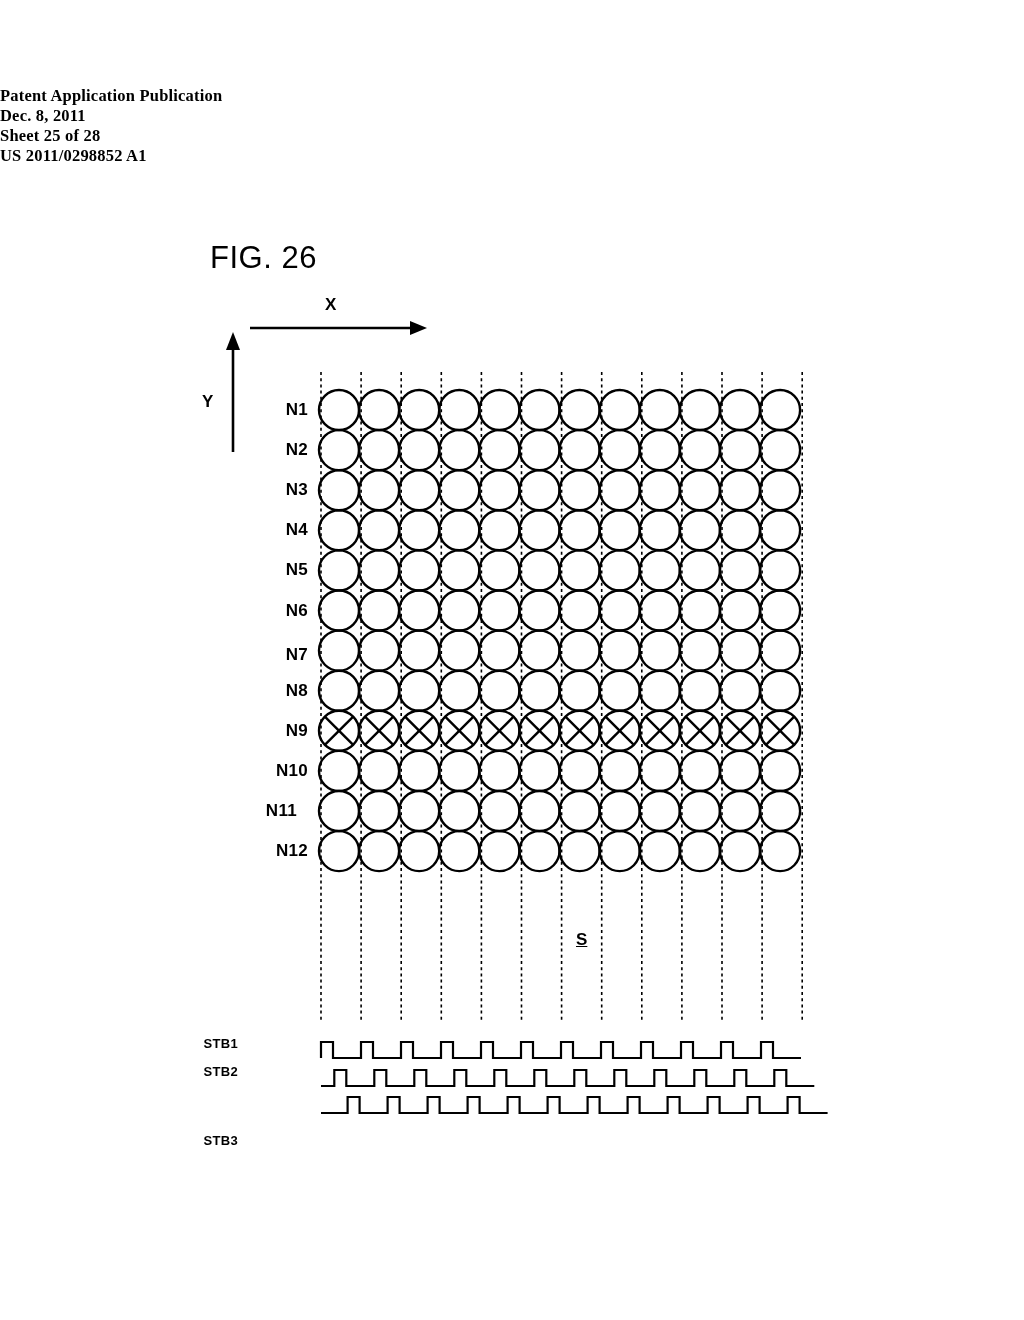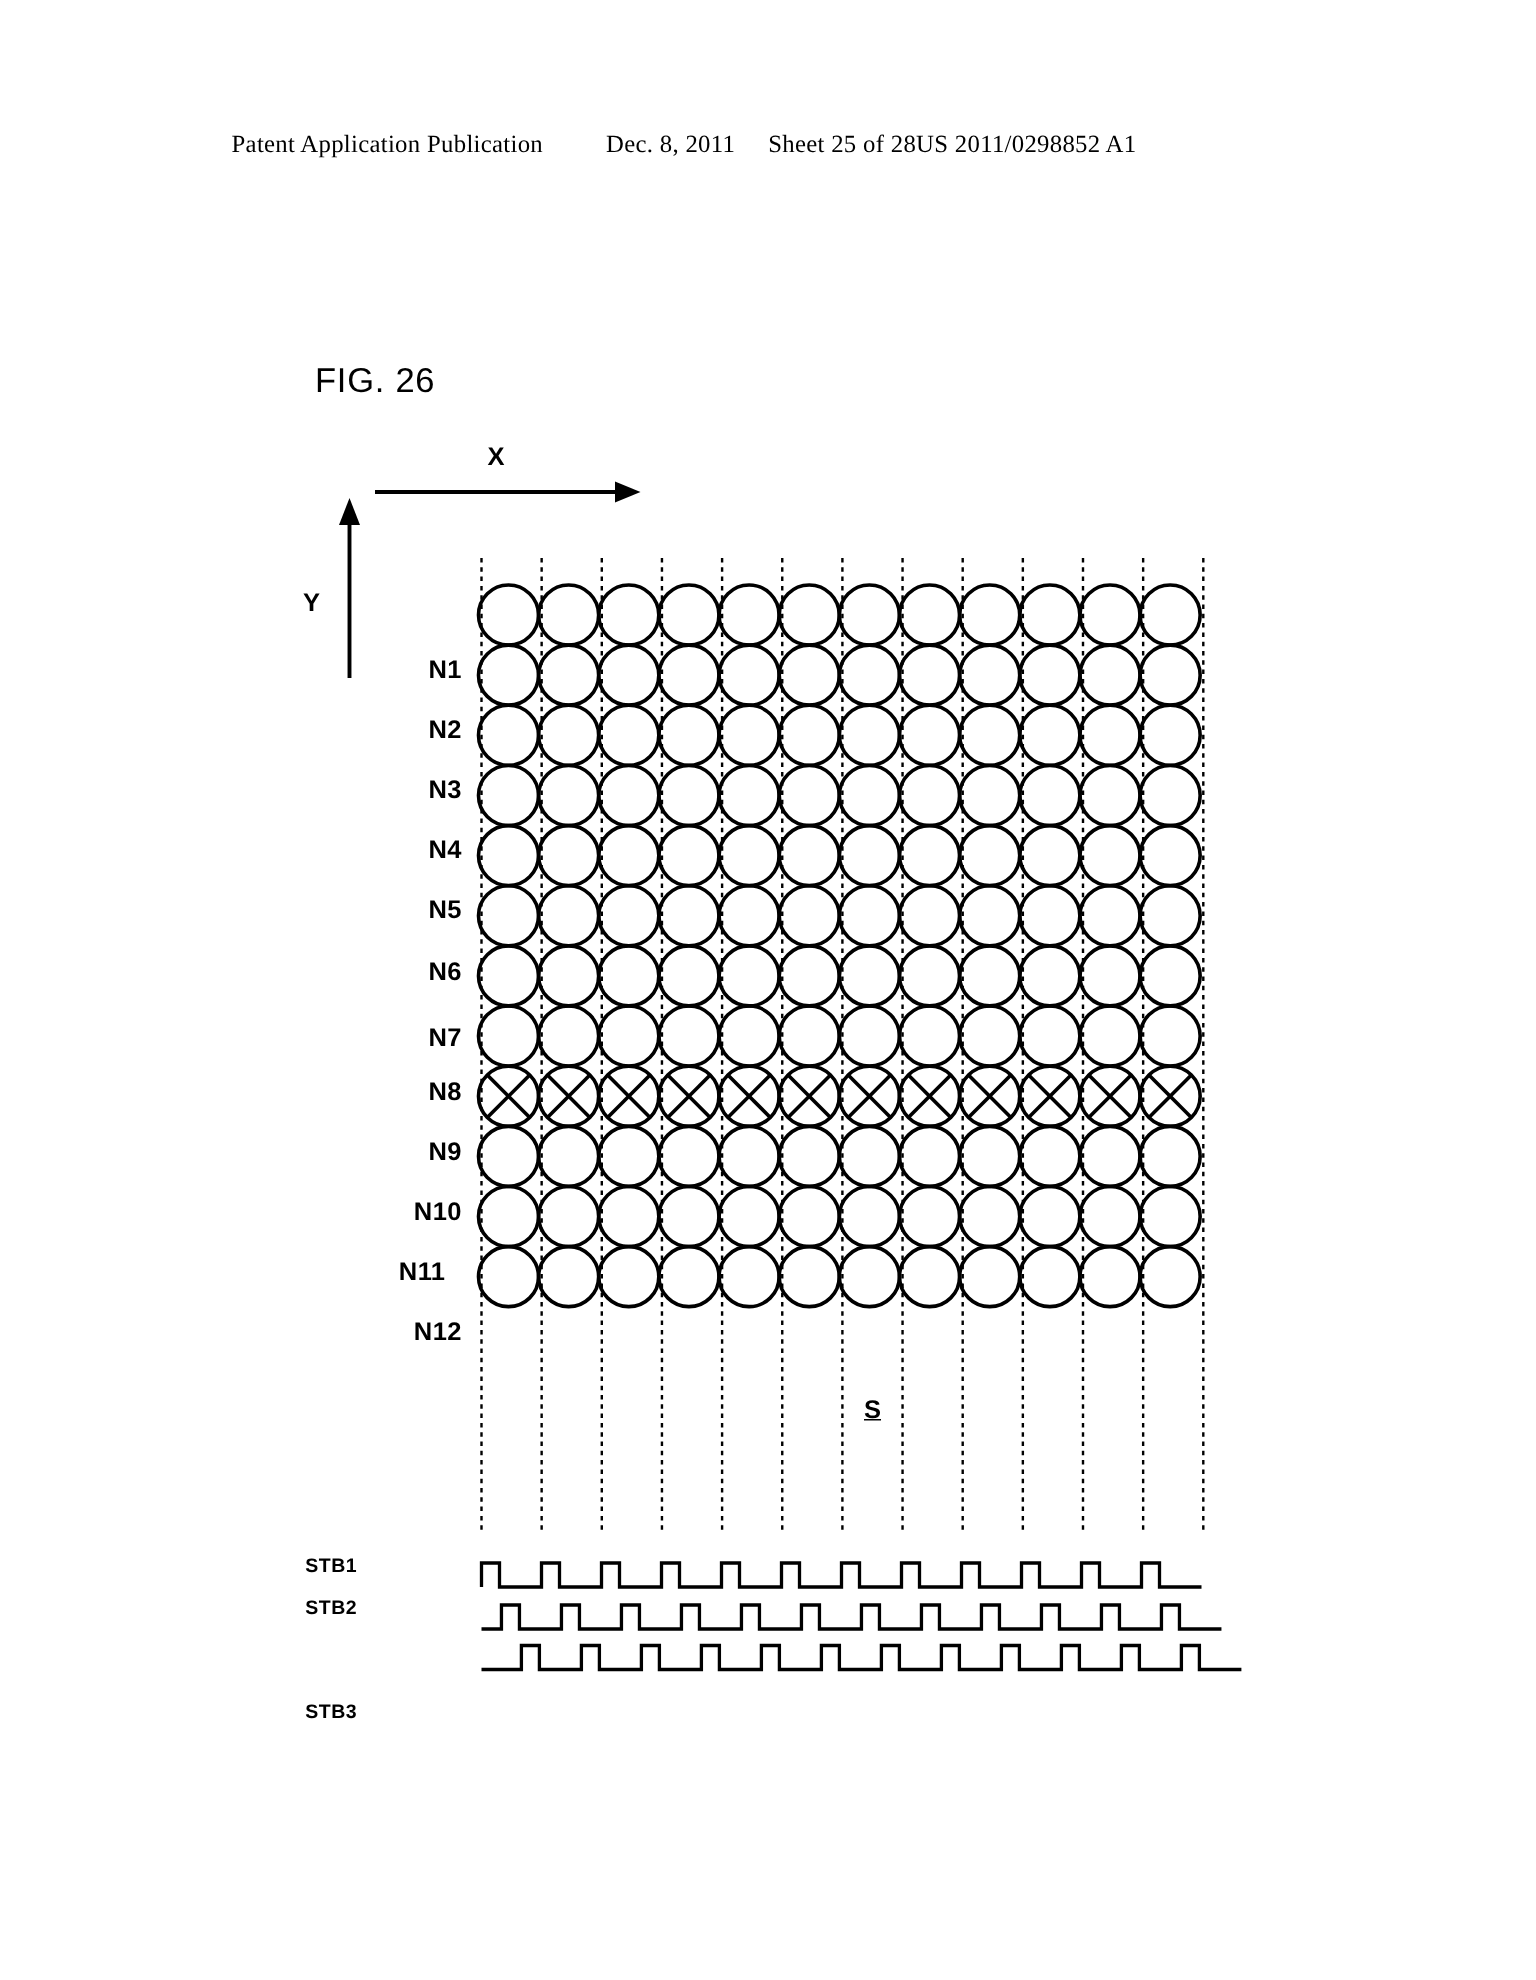--- a/index.html
+++ b/index.html
@@ -19,36 +19,37 @@
   
   #patent-header {
     position: absolute;
     left: 0;
     top: 86px;
     width: 912px;
     display: flex;
     justify-content: center;
     align-items: baseline;
     font-family: "Liberation Serif", serif;
-    font-weight: normal;
+    font-weight: bold;
     font-size: 16.5px;
     letter-spacing: 0.2px;
     white-space: nowrap;
+    flex-direction: column;
   }
   #patent-header .hdr-pub { margin-right: 42px; }
   #patent-header .hdr-date { margin-right: 22px; }
   #patent-header .hdr-sheet { }
 
   
   #fig-title {
     position: absolute;
     left: 210px;
     top: 240px;
     font-family: "Liberation Sans", sans-serif;
-    font-size: 23px;
+    font-size: 31px;
     font-weight: normal;
     letter-spacing: 0.5px;
   }
 
   
   #axis-x-label {
     position: absolute;
     left: 325px;
     top: 295px;
     font-family: "Liberation Sans", sans-serif;
@@ -66,21 +67,20 @@
 
   
   .row-label {
     position: absolute;
     width: 80px;
     text-align: right;
     font-family: "Liberation Sans", sans-serif;
     font-size: 17px;
     font-weight: bold;
     letter-spacing: 0.3px;
-    margin-top: 37px;
   }
 
   
   #s-label {
     position: absolute;
     left: 576px;
     top: 930px;
     font-family: "Liberation Sans", sans-serif;
     font-size: 17px;
     font-weight: bold;

